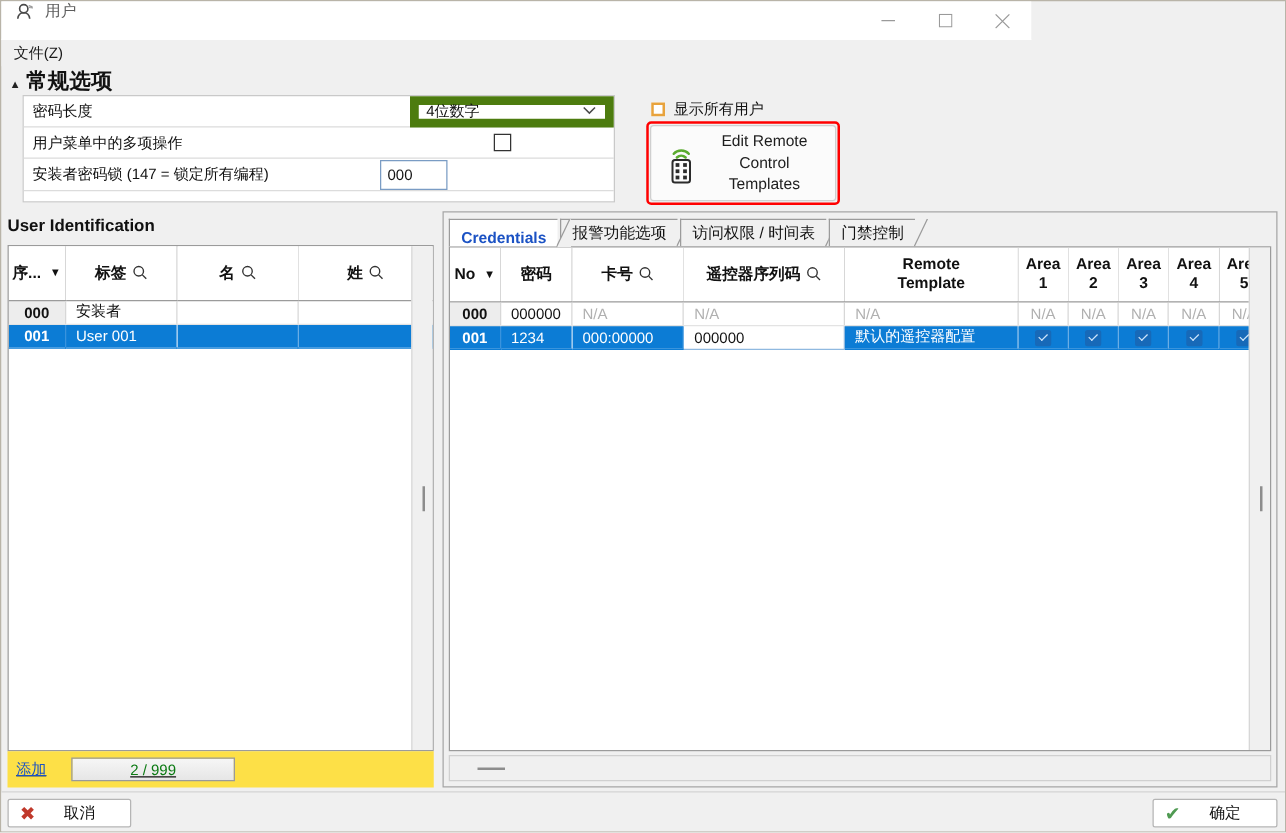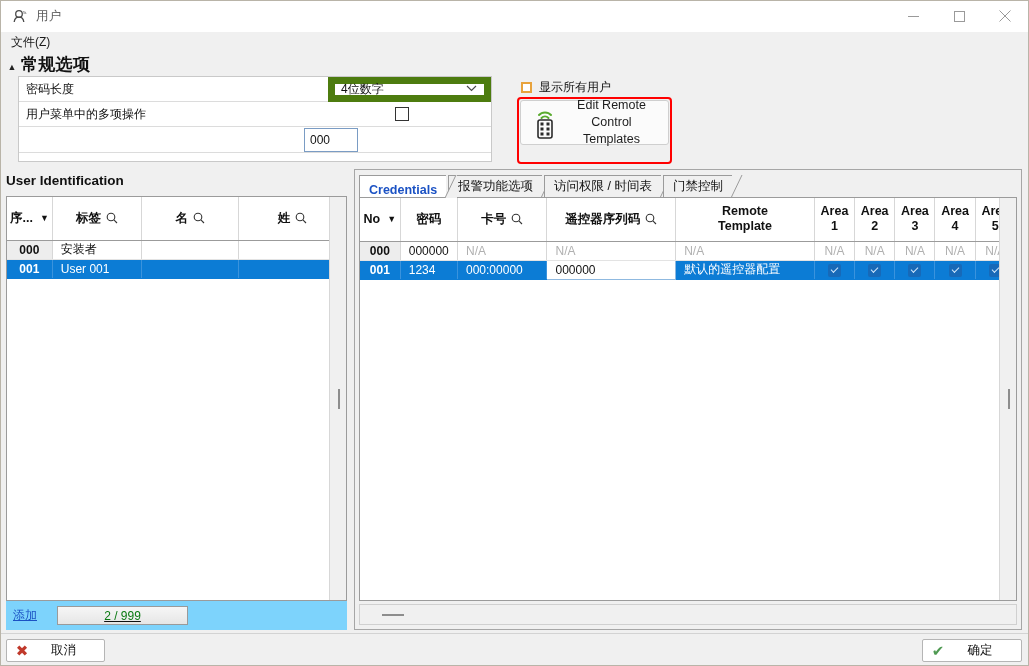--- a/index.html
+++ b/index.html
@@ -15,23 +15,23 @@
   #app {
     position: relative;
     width: 1029px; height: 666px;
     background: #f0f0f0;
     border: 1px solid #b9b4a8;
     overflow: hidden;
   }
 
   
   .titlebar {
-    position: absolute; left: 0; top: 0; width: 1027px; height: 31px;
+    position: absolute; left: 0; top: 0; width: 824px; height: 31px;
     background: #ffffff;
-    display: flex; align-items: center;
+    display: flex; 
     border-bottom: 1px solid #ffffff;
   }
   .title-icon {
     width: 16px; height: 16px; margin-left: 11px; margin-right: 8px;
     position: relative; flex: none;
   }
   .title-text {
     font-size: 12.5px; color: #5c5c5c; letter-spacing: .2px;
   }
   .win-btns { margin-left: auto; display: flex; height: 31px; }
@@ -98,21 +98,21 @@
     position: absolute; left: 520px; top: 78px; display: flex; align-items: center;
   }
   .cb-orange {
     width: 11px; height: 11px; border: 2px solid #e8a33d; background: #fff;
     margin-right: 7px;
   }
   .showall-label { font-size: 12px; color: #111; }
 
   
   .ercbtn {
-    position: absolute; left: 519px; top: 99px; width: 149px; height: 45px;
+    position: absolute; left: 519px; top: 99px; width: 149px; height: 61px;
     background: #fbfbfb; border: 1px solid #cfcfcf; border-radius: 3px;
     display: flex; align-items: center;
   }
   .ercbtn-hl {
     position: absolute; left: 516px; top: 96px; width: 155px; height: 67px;
     border: 2px solid #ff0000; border-radius: 4px; pointer-events: none;
   }
   .erc-icon { width: 30px; margin-left: 12px; flex: none; position: relative; height: 34px;}
   .erc-text { flex: 1; text-align: center; font-size: 12.5px; color: #1d1d1d; line-height: 17px; padding-right: 8px;}
 
@@ -122,21 +122,21 @@
     font-size: 13.5px; font-weight: bold; color: #111;
   }
 
   
   .left-panel {
     position: absolute; left: 5px; top: 195px; width: 341px; height: 405px;
     background: #ffffff; border: 1px solid #9b9b9b;
   }
   .lp-foot {
     position: absolute; left: 5px; top: 600px; width: 341px; height: 29px;
-    background: #7dd3fc; display: flex; align-items: center; text-decoration: underline;
+    background: #fde047; display: flex; align-items: center; text-decoration: underline;
   }
   .add-link {
     margin-left: 7px; font-size: 12px; color: #1b52c4; text-decoration: underline;
   }
   .count-box {
     margin-left: 20px; width: 131px; height: 19px;
     border: 1px solid #9a9a9a;
     background: linear-gradient(#f6f6f6, #e6e6e6);
     display: flex; align-items: center; justify-content: center;
     font-size: 12px; color: #0a7a12;
@@ -296,20 +296,21 @@
     </div>
 
     <div class="opt-row">
       <div class="opt-label">用户菜单中的多项操作</div>
       <div class="opt-ctrl">
         <div class="cb-square"></div>
       </div>
     </div>
 
     <div class="opt-row last">
+      <div class="opt-label">安装者密码锁 (147 = 锁定所有编程)</div>
       <div class="opt-ctrl">
         <div class="num-input">
           <span>000</span>
         </div>
       </div>
     </div>
   </div>
 
   <div class="showall">
     <div class="cb-orange"></div>

